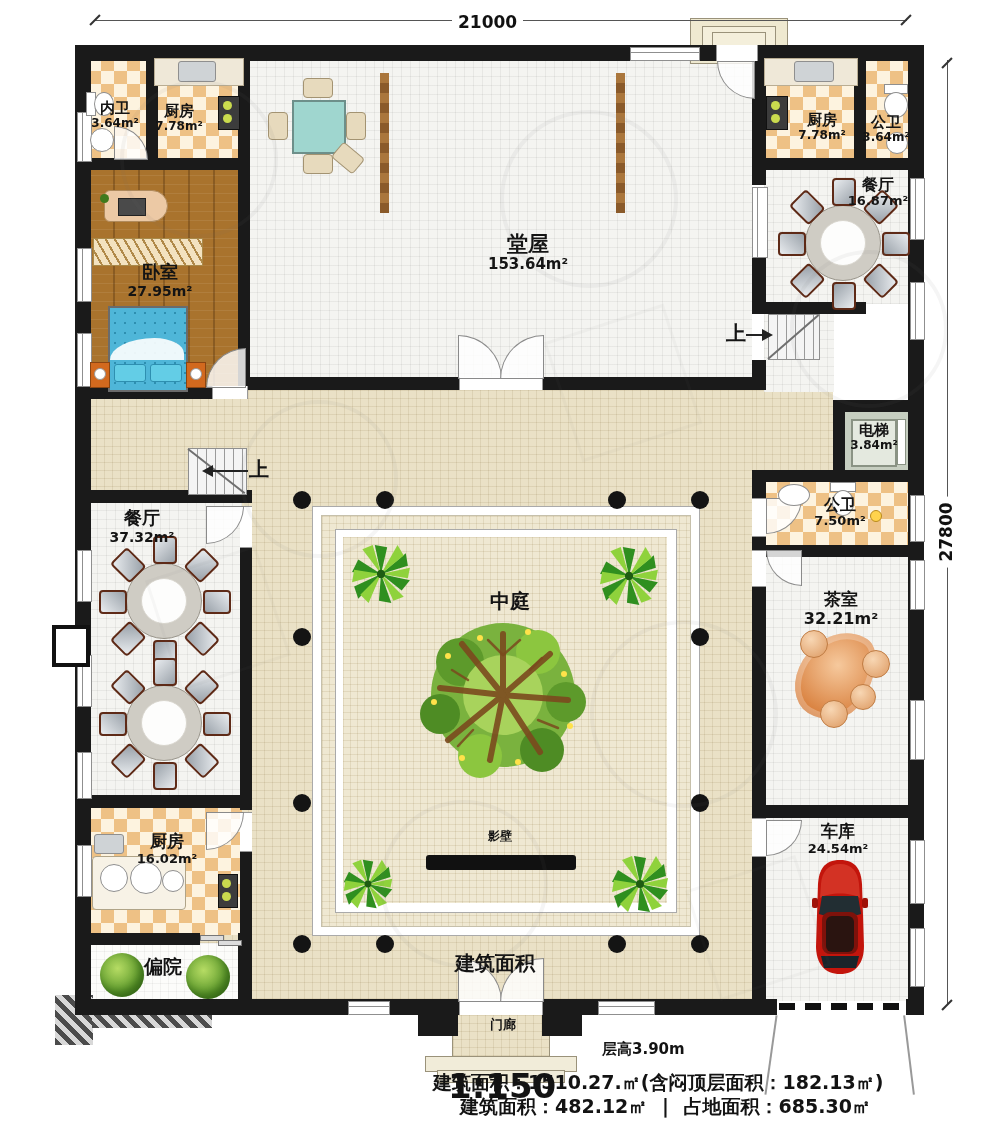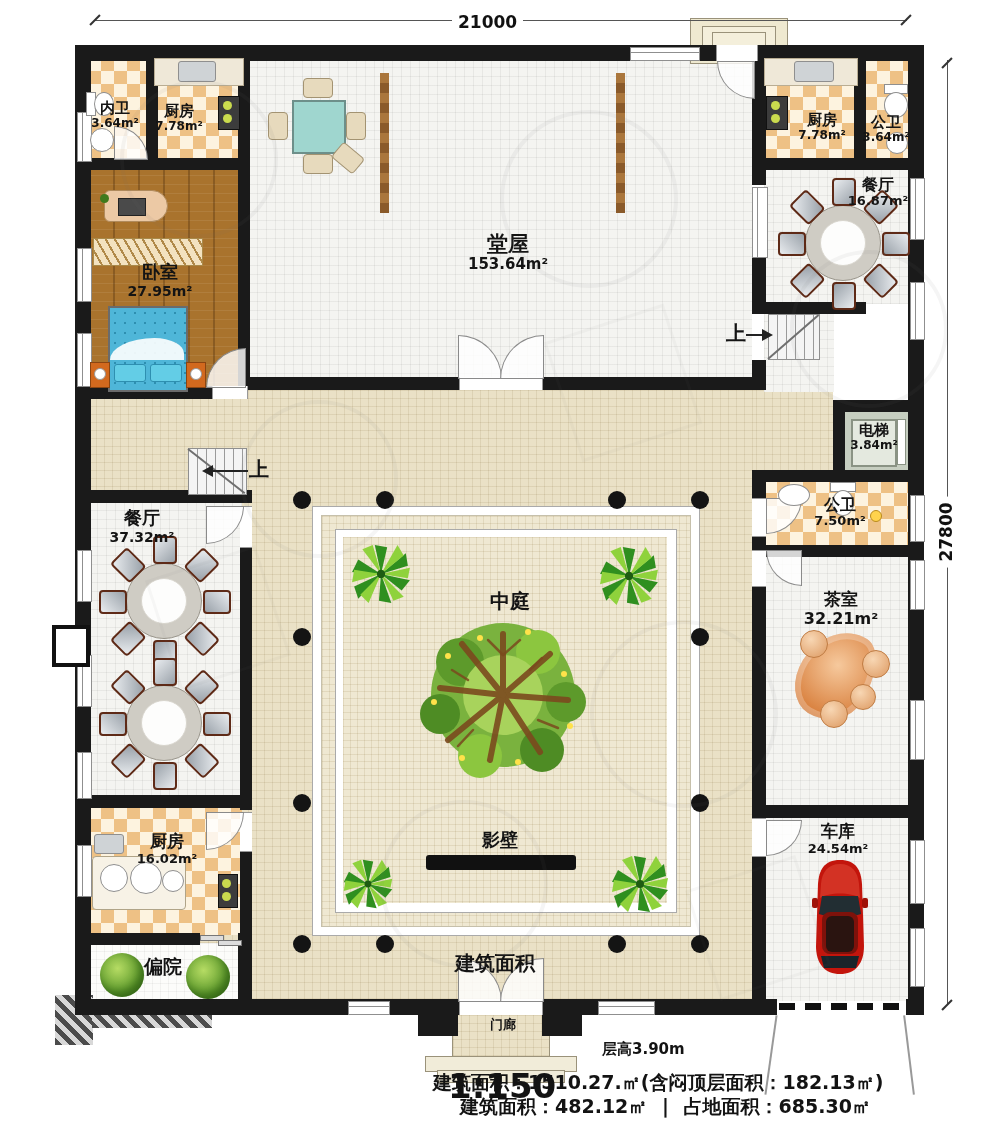--- a/index.html
+++ b/index.html
@@ -441,21 +441,21 @@
       <div style="font-size:12px;">3.64m²</div>
   </div>
   <div class="label" style="left:179px;top:103px;font-size:15px;">
     <div>厨房</div>
       <div style="font-size:12px;">7.78m²</div>
   </div>
   <div class="label" style="left:160px;top:262px;font-size:18px;">
     <div>卧室</div>
       <div style="font-size:14px;">27.95m²</div>
   </div>
-  <div class="label" style="left:508px;top:232px;font-size:21px;">
+  <div class="label" style="left:528px;top:232px;font-size:21px;">
     <div>堂屋</div>
       <div style="font-size:15px;">153.64m²</div>
   </div>
   <div class="label" style="left:822px;top:112px;font-size:15px;">
     <div>厨房</div>
       <div style="font-size:12px;">7.78m²</div>
   </div>
   <div class="label" style="left:886px;top:114px;font-size:15px;">
     <div>公卫</div>
       <div style="font-size:12px;">3.64m²</div>
@@ -487,21 +487,21 @@
   <div class="label" style="left:163px;top:956px;font-size:19px;">
     <div>偏院</div>
   </div>
   <div class="label" style="left:838px;top:822px;font-size:17px;">
     <div>车库</div>
       <div style="font-size:13px;">24.54m²</div>
   </div>
   <div class="label" style="left:510px;top:590px;font-size:20px;">
     <div>中庭</div>
   </div>
-  <div class="label" style="left:500px;top:830px;font-size:18px;">
+  <div class="label" style="left:500px;top:830px;font-size:12px;">
     <div>影壁</div>
   </div>
   <div class="label" style="left:495px;top:952px;font-size:20px;">
     <div>建筑面积</div>
   </div>
   <div class="label" style="left:503px;top:1018px;font-size:13px;">
     <div>门廊</div>
   </div>
 
   <div class="wm" style="left:120px;top:80px;width:150px;height:150px;"></div>

